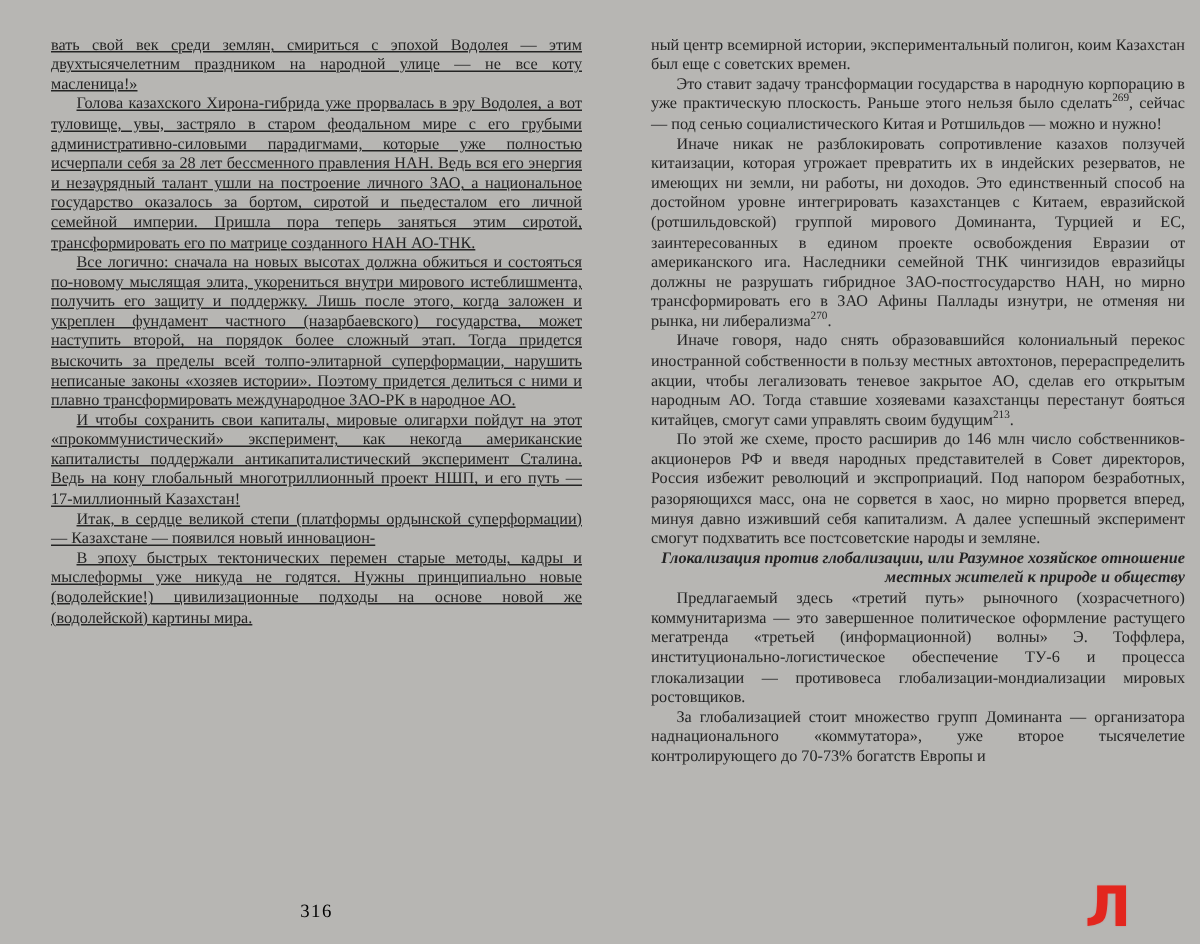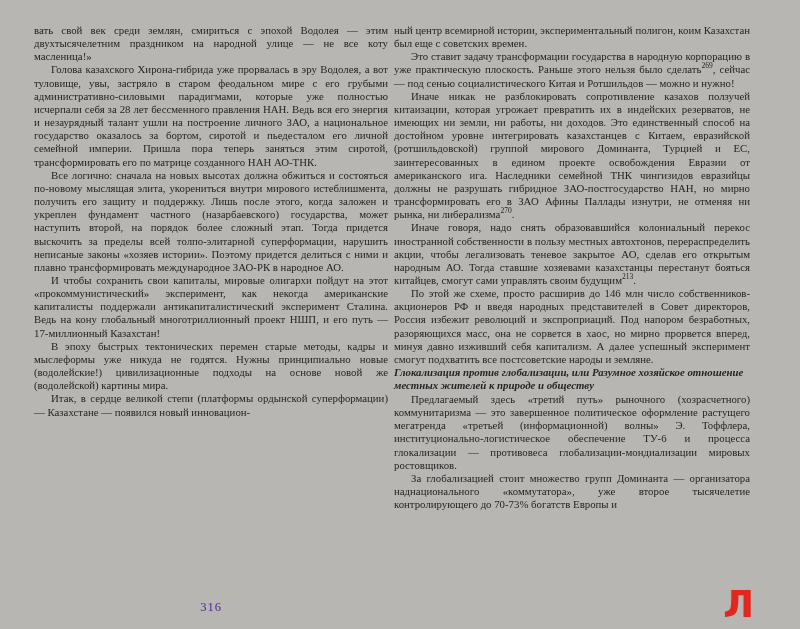--- a/index.html
+++ b/index.html
@@ -14,34 +14,34 @@
       linear-gradient(90deg, rgba(105,104,102,.45) 0%, rgba(105,104,102,0) 3.5%, rgba(105,104,102,0) 96.5%, rgba(105,104,102,.45) 100%),
       linear-gradient(180deg, rgba(105,104,102,.38) 0%, rgba(105,104,102,0) 3%, rgba(105,104,102,0) 96%, rgba(95,94,92,.5) 100%),
       radial-gradient(ellipse 115% 105% at 50% 45%, #f2f1ee 0%, #ececе9 45%, #e6e5e2 65%, #d2d1ce 85%, #b9b8b5 100%);
   }
   .page{
     position:absolute;top:24px;height:566px;
     color:#242424;
     font-size:10.8px;line-height:13.15px;
     text-align:justify;
   }
-  .page-left{left:34px;width:354px;}
-  .page-right{left:394px;width:356px;}
+  .page-left{left:34px;width:354px;text-decoration:underline;}
+  .page-right{left:434px;width:356px;}
   .page p{margin:0;padding:0;}
   .indent{text-indent:17px;}
   sup{font-size:7.5px;line-height:0;vertical-align:super;}
   .section-heading{
     font-weight:bold;font-style:italic;
     margin:7px 0 6px 34%;
-    text-align:left;text-indent:0;
+    text-align:right;text-indent:0;
     line-height:13.4px;
   }
   .pagenum{
     position:absolute;top:600px;height:16px;
-    text-align:center;color:#4c1d95;
+    text-align:center;color:#000000;
     font-size:12.5px;letter-spacing:1px;
   }
   .pagenum-left{left:34px;width:354px;}
   .pagenum-right{left:410px;width:356px;}
   .watermark{
     position:absolute;right:46px;bottom:6px;
     font-family:"DejaVu Sans","Liberation Sans",sans-serif;
     font-weight:bold;font-size:37px;line-height:1;
     text-shadow:0 0 1px rgba(227,40,34,.35);
   }
@@ -49,22 +49,22 @@
 </head>
 <body>
 
 <div class="scan">
 
   <div class="page page-left">
     <p>вать свой век среди землян, смириться с эпохой Водолея — этим двухтысячелетним праздником на народной улице — не все коту масленица!»</p>
     <p class="indent">Голова казахского Хирона-гибрида уже прорвалась в эру Водолея, а вот туловище, увы, застряло в старом феодальном мире с его грубыми административно-силовыми парадигмами, которые уже полностью исчерпали себя за 28 лет бессменного правления НАН. Ведь вся его энергия и незаурядный талант ушли на построение личного ЗАО, а национальное государство оказалось за бортом, сиротой и пьедесталом его личной семейной империи. Пришла пора теперь заняться этим сиротой, трансформировать его по матрице созданного НАН АО-ТНК.</p>
     <p class="indent">Все логично: сначала на новых высотах должна обжиться и состояться по-новому мыслящая элита, укорениться внутри мирового истеблишмента, получить его защиту и поддержку. Лишь после этого, когда заложен и укреплен фундамент частного (назарбаевского) государства, может наступить второй, на порядок более сложный этап. Тогда придется выскочить за пределы всей толпо-элитарной суперформации, нарушить неписаные законы «хозяев истории». Поэтому придется делиться с ними и плавно трансформировать международное ЗАО-РК в народное АО.</p>
     <p class="indent">И чтобы сохранить свои капиталы, мировые олигархи пойдут на этот «прокоммунистический» эксперимент, как некогда американские капиталисты поддержали антикапиталистический эксперимент Сталина. Ведь на кону глобальный многотриллионный проект НШП, и его путь — 17-миллионный Казахстан!</p>
+    <p class="indent">Итак, в сердце великой степи (платформы ордынской суперформации) — Казахстане — появился новый инновацион-</p>
     <p class="indent">В эпоху быстрых тектонических перемен старые методы, кадры и мыслеформы уже никуда не годятся. Нужны принципиально новые (водолейские!) цивилизационные подходы на основе новой же (водолейской) картины мира.</p>
-    <p class="indent">Итак, в сердце великой степи (платформы ордынской суперформации) — Казахстане — появился новый инновацион-</p>
   </div>
 
   <div class="page page-right">
     <p>ный центр всемирной истории, экспериментальный полигон, коим Казахстан был еще с советских времен.</p>
     <p class="indent"><span>Это ставит задачу трансформации государства в народную корпорацию в уже практическую плоскость. Раньше этого нельзя было сделать</span><sup>269</sup><span>, сейчас — под сенью социалистического Китая и Ротшильдов — можно и нужно!</span></p>
     <p class="indent"><span>Иначе никак не разблокировать сопротивление казахов ползучей китаизации, которая угрожает превратить их в индейских резерватов, не имеющих ни земли, ни работы, ни доходов. Это единственный способ на достойном уровне интегрировать казахстанцев с Китаем, евразийской (ротшильдовской) группой мирового Доминанта, Турцией и ЕС, заинтересованных в едином проекте освобождения Евразии от американского ига. Наследники семейной ТНК чингизидов евразийцы должны не разрушать гибридное ЗАО-постгосударство НАН, но мирно трансформировать его в ЗАО Афины Паллады изнутри, не отменяя ни рынка, ни либерализма</span><sup>270</sup><span>.</span></p>
     <p class="indent"><span>Иначе говоря, надо снять образовавшийся колониальный перекос иностранной собственности в пользу местных автохтонов, перераспределить акции, чтобы легализовать теневое закрытое АО, сделав его открытым народным АО. Тогда ставшие хозяевами казахстанцы перестанут бояться китайцев, смогут сами управлять своим будущим</span><sup>213</sup><span>.</span></p>
     <p class="indent">По этой же схеме, просто расширив до 146 млн число собственников-акционеров РФ и введя народных представителей в Совет директоров, Россия избежит революций и экспроприаций. Под напором безработных, разоряющихся масс, она не сорвется в хаос, но мирно прорвется вперед, минуя давно изживший себя капитализм. А далее успешный эксперимент смогут подхватить все постсоветские народы и земляне.</p>
     <p class="section-heading">Глокализация против глобализации, или Разумное хозяйское отношение местных жителей к природе и обществу</p>
     <p class="indent">Предлагаемый здесь «третий путь» рыночного (хозрасчетного) коммунитаризма — это завершенное политическое оформление растущего мегатренда «третьей (информационной) волны» Э. Тоффлера, институционально-логистическое обеспечение ТУ-6 и процесса глокализации — противовеса глобализации-мондиализации мировых ростовщиков.</p>

